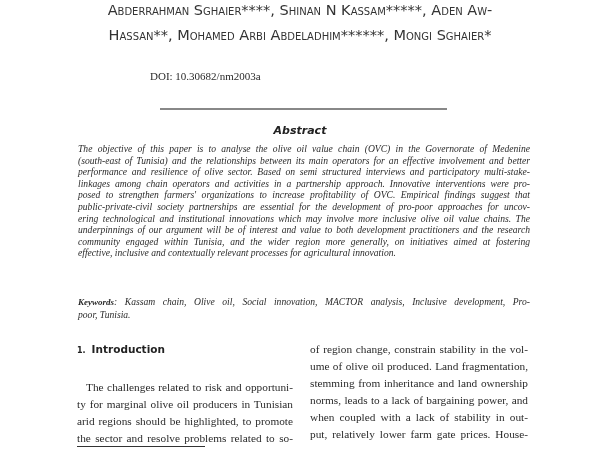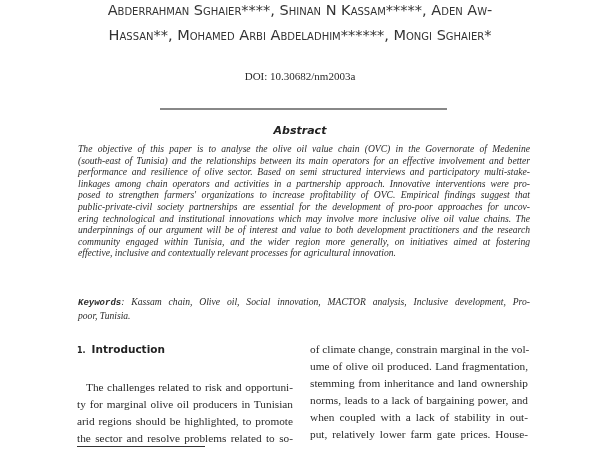--- a/index.html
+++ b/index.html
@@ -33,21 +33,20 @@
       letter-spacing: 0px;
     }
     .authors .line {
       white-space: nowrap;
     }
     .meta {
       position: absolute;
       left: 150px;
       width: 300px;
       top: 69px;
-      text-align: center;
       font-family: "Liberation Serif", serif;
       font-size: 11px;
       line-height: 15px;
       color: #2a2a2a;
     }
     .rule-top {
       position: absolute;
       left: 160px;
       top: 108px;
       width: 287px;
@@ -101,21 +100,21 @@
     .keywords .kline {
       display: block;
       white-space: nowrap;
       text-align-last: justify;
       text-align: justify;
     }
     .keywords .kline.last {
       text-align-last: left;
     }
     .keywords .klabel {
-      font-family: Liberation Mono, monospace;
+      font-family: Liberation Serif, serif;
       font-weight: bold;
       font-style: italic;
       font-size: 9px;
     }
     .col {
       position: absolute;
       font-family: "Liberation Serif", serif;
       font-size: 11.3px;
       line-height: 17px;
       color: #2a2a2a;
@@ -201,21 +200,21 @@
       <span class="num">1.</span><span>Introduction</span>
     </div>
     <span class="tline indent">The challenges related to risk and opportuni-</span>
     <span class="tline">ty for marginal olive oil producers in Tunisian</span>
     <span class="tline">arid regions should be highlighted, to promote</span>
     <span class="tline">the sector and resolve problems related to so-</span>
     <span class="tline">cial injustice and rural food insecurity. In fact,</span>
   </div>
 
   <div class="col col-right">
-    <span class="tline">of climate change, constrain marginal in the vol-</span>
+    <span class="tline">of region change, constrain stability in the vol-</span>
     <span class="tline">ume of olive oil produced. Land fragmentation,</span>
     <span class="tline">stemming from inheritance and land ownership</span>
     <span class="tline">norms, leads to a lack of bargaining power, and</span>
     <span class="tline">when coupled with a lack of stability in out-</span>
     <span class="tline">put, relatively lower farm gate prices. House-</span>
   </div>
 
   <div class="footnote-rule"></div>
 
 </div>

